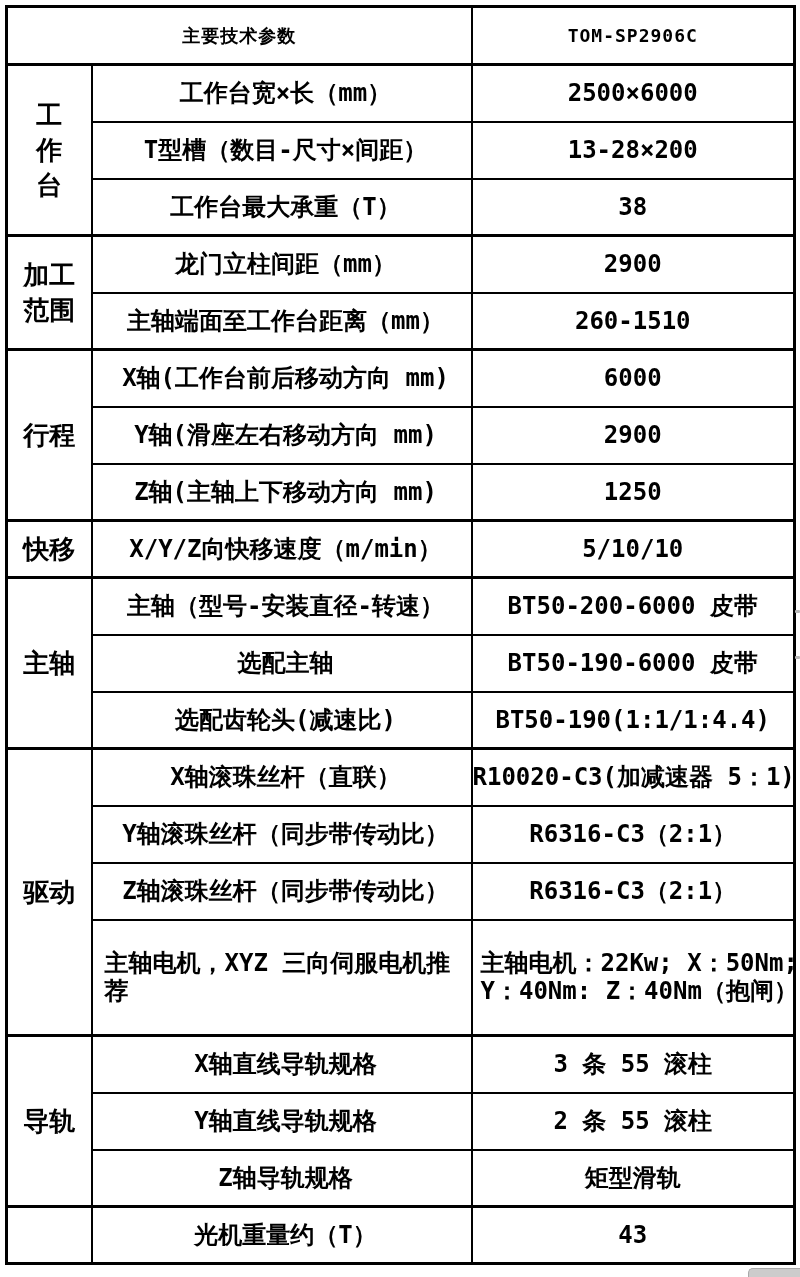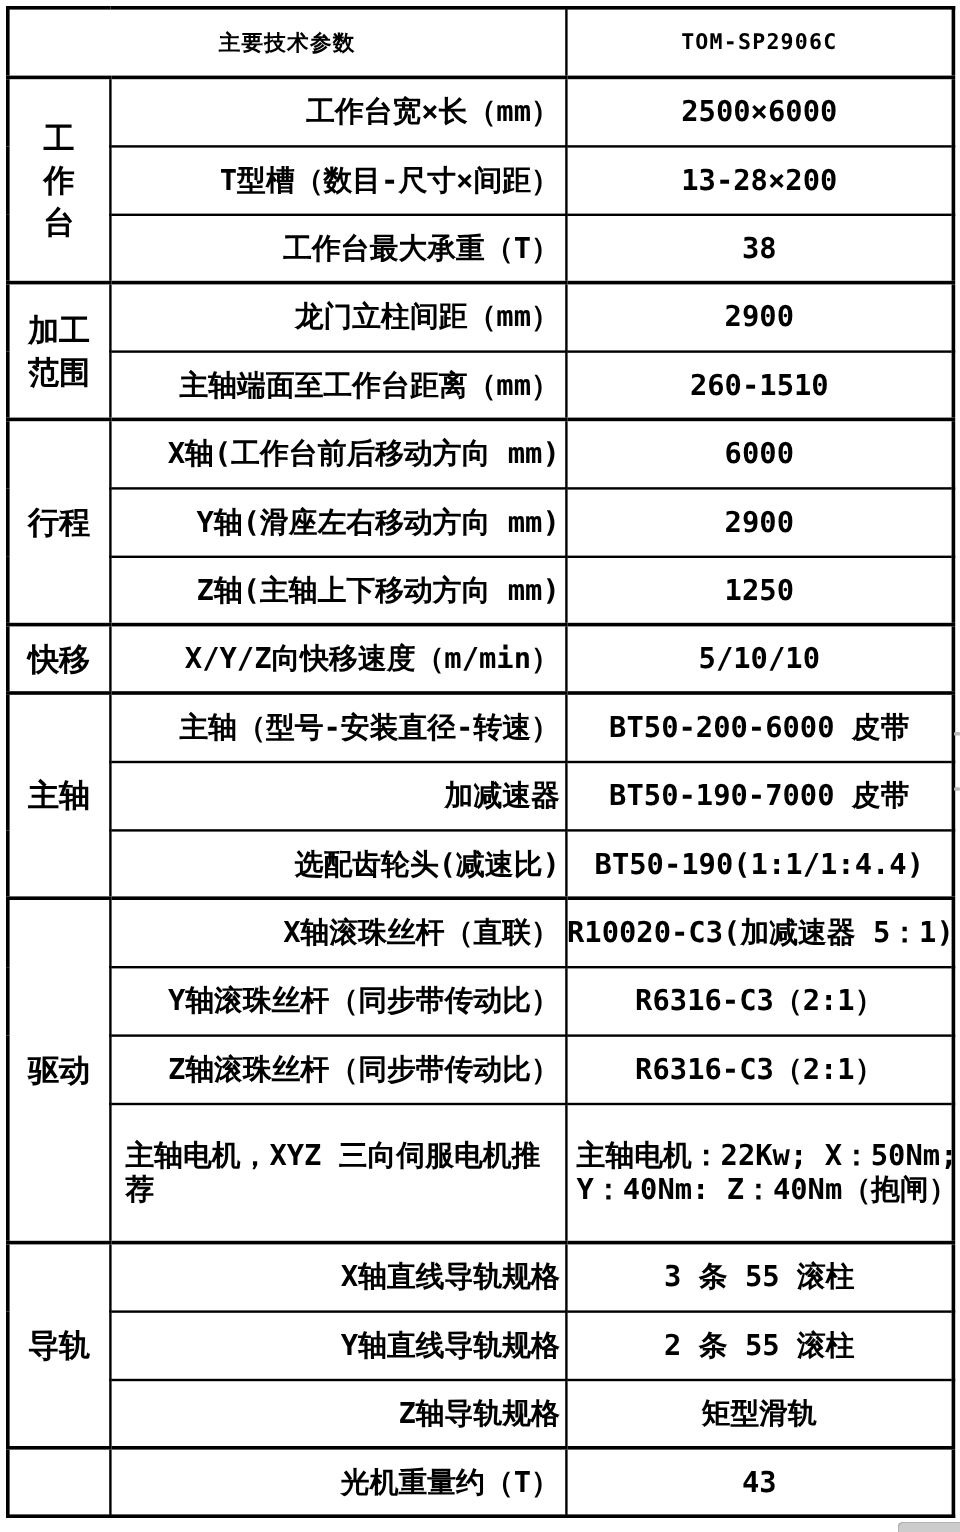--- a/index.html
+++ b/index.html
@@ -35,21 +35,21 @@
   tr.tall-row { height: 116px; }
   tr.gstart td { border-top: 3px solid #000000; }
 
   td.hdr { text-align: center; font-size: 18px; letter-spacing: 1px; }
   td.glabel { text-align: center; font-size: 26px; }
   .vstack {
     display: flex; flex-direction: column;
     justify-content: space-around; align-items: center;
     height: 100%; width: 100%;
   }
-  td.label { text-align: right; padding-left: 12px; padding-right: 4px; font-size: 24px; white-space: nowrap; }
+  td.label { text-align: center; padding-left: 12px; padding-right: 4px; font-size: 24px; white-space: nowrap; }
   td.value { text-align: center; font-size: 24px; white-space: nowrap; }
 
   td.label-tall { font-size: 24px; padding-left: 12px; padding-right: 18px; white-space: normal; }
   .two-line { display: flex; flex-direction: column; justify-content: space-around; height: 100%; }
   .two-line > div { line-height: 28px; }
   td.value-tall { font-size: 24px; text-align: left; }
   td.value-tall .two-line { padding-left: 8px; }
   td.value-tall .two-line > div { white-space: nowrap; }
 
   
@@ -147,22 +147,22 @@
     <tr class="gstart">
       <td class="glabel" rowspan="3">
         <div class="vstack">
           <span>主轴</span>
         </div>
       </td>
       <td class="label">主轴（型号-安装直径-转速）</td>
       <td class="value">BT50-200-6000 皮带</td>
     </tr>
     <tr>
-      <td class="label">加减速器</td>
-      <td class="value">BT50-190-7000 皮带</td>
+      <td class="label">选配主轴</td>
+      <td class="value">BT50-190-6000 皮带</td>
     </tr>
     <tr>
       <td class="label">选配齿轮头(减速比)</td>
       <td class="value">BT50-190(1:1/1:4.4)</td>
     </tr>
 
     <tr class="gstart">
       <td class="glabel" rowspan="4">
         <div class="vstack">
           <span>驱动</span>

